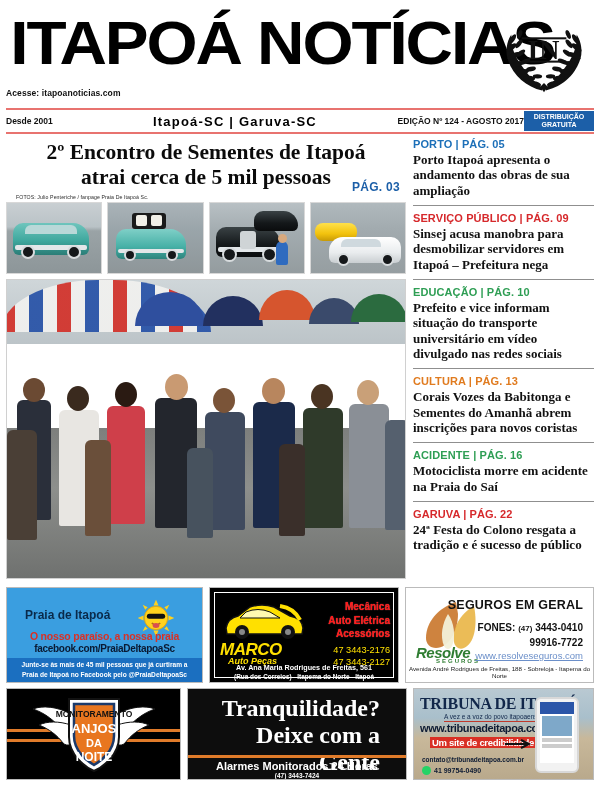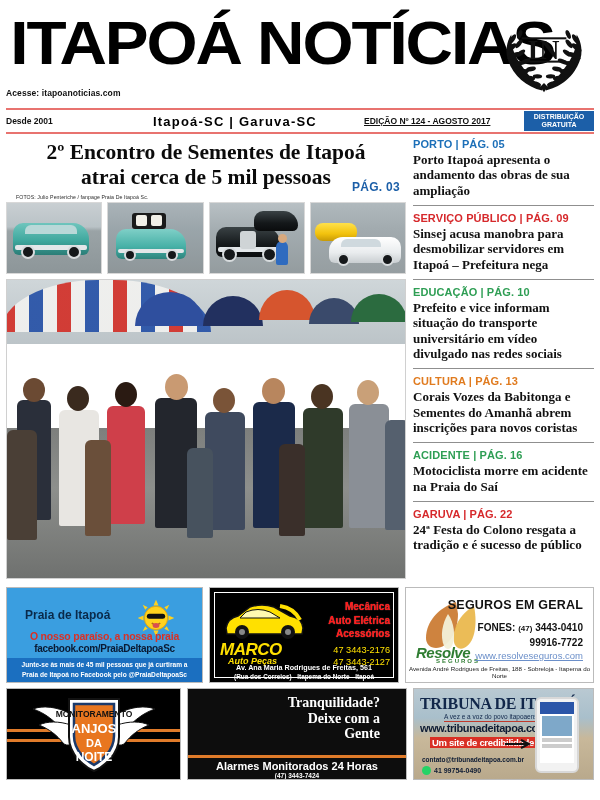--- a/index.html
+++ b/index.html
@@ -43,21 +43,21 @@
     height:22px; display:flex; align-items:center;
     position:relative;
   }
   .info-since { font-size:8.5px; font-weight:bold; color:#111; width:100px; }
   .info-cities {
     flex:1; text-align:center;
     font-size:13px; font-weight:bold; letter-spacing:1.2px; color:#000;
   }
   .info-edition {
     font-size:8.5px; font-weight:bold; color:#111;
-    width:160px; text-align:left;text-decoration:underline;
+    width:160px; text-align:right;
   }
   .info-free {
     width:70px; background:#1c5fa8; color:#fff;
     font-size:7px; font-weight:bold; text-align:center;
     line-height:1.15; padding:2px 1px;
   }
 
   
   .main { display:flex; gap:7px; margin-top:4px; height:443px; }
   .left-col { width:400px; position:relative; }
@@ -192,21 +192,21 @@
     color:#2f7d32; font-style:italic; letter-spacing:-0.5px; }
   .res-word-sub { position:absolute; left:30px; top:70px; font-size:6px;
     letter-spacing:2px; color:#2f7d32; font-weight:bold; }
 
   
   .anjos-bar { position:absolute; left:0; right:0; height:3px; background:#e07b2a; }
   .shield-wrap { position:absolute; left:50%; top:50%; transform:translate(-50%,-50%); width:130px; height:86px; }
 
   
   .tq-line { text-align:right; color:#fff; font-family:"Liberation Serif", serif;
-    font-weight:bold; font-size:14px; line-height:1.12; padding-right:26px; }
+    font-weight:bold; font-size:24px; line-height:1.12; padding-right:26px; }
   .tq-block { position:absolute; left:0; right:0; top:6px; }
   .tq-rule { position:absolute; left:0; right:0; top:66px; height:3px; background:#e07b2a; }
   .tq-alarm { position:absolute; left:0; right:0; top:71px; text-align:center;
     font-size:11px; font-weight:bold; color:#fff; }
   .tq-fone { position:absolute; left:0; right:0; top:83px; text-align:center;
     font-size:6.5px; font-weight:bold; color:#fff; }
 
   
   .trib-bg { position:absolute; inset:0;
     background:linear-gradient(180deg,#b9c9d2 0%,#a9bfcb 32%,#c8b89a 55%,#b9a98c 100%); }

